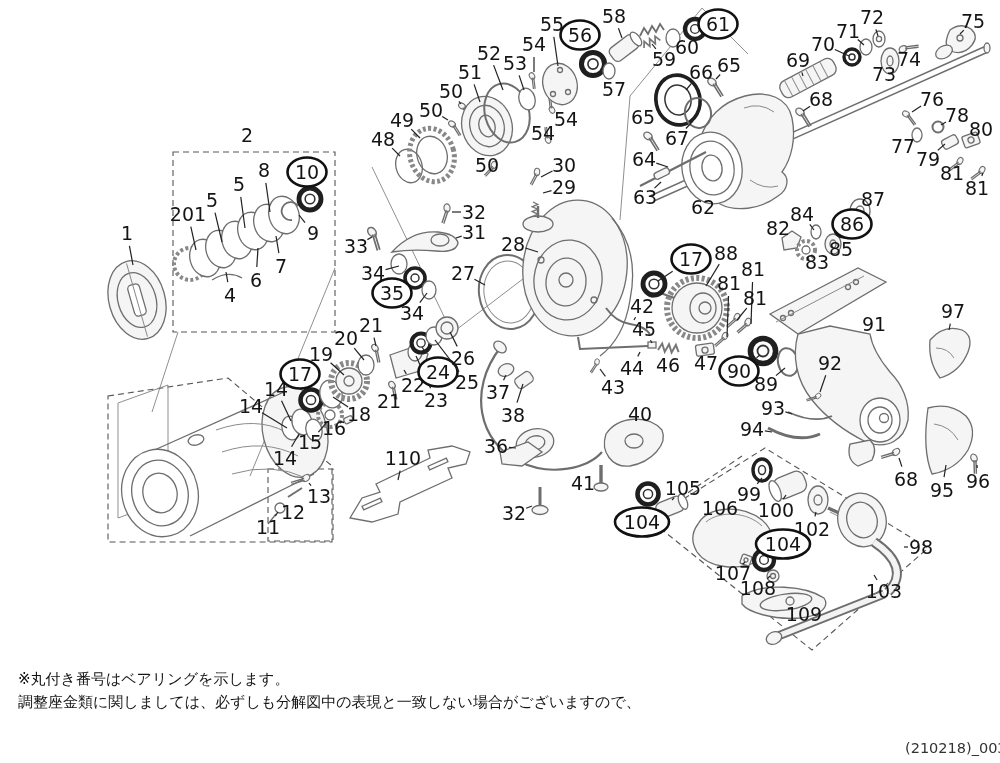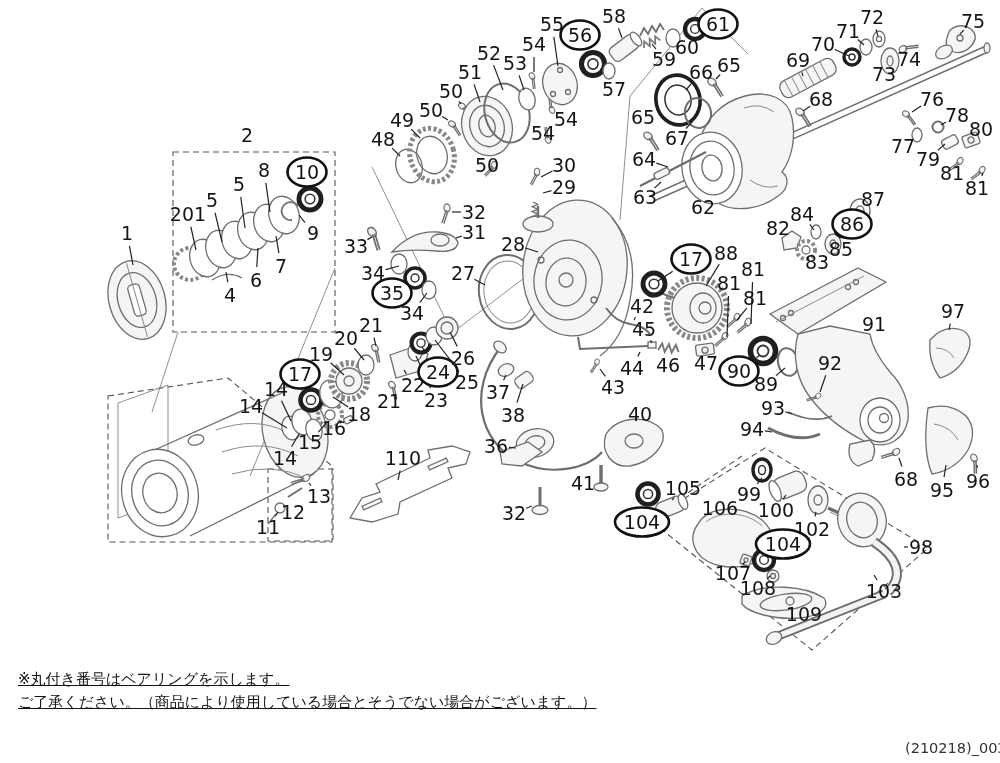--- a/index.html
+++ b/index.html
@@ -14,21 +14,21 @@
   .gear{stroke:#888;fill:none;stroke-dasharray:3 2.4;}
   .dash{stroke:#555;fill:none;stroke-width:1.1;stroke-dasharray:6 4;}
   .grp {stroke:#8f8f8f;fill:none;stroke-width:1;}
   .bear{stroke:#1f1f1f;fill:#fff;stroke-width:4.6;}
   .beari{stroke:#333;fill:none;stroke-width:1.5;}
   .lead{stroke:#222;stroke-width:1.2;fill:none;}
   .lbl {font-family:"DejaVu Sans","Liberation Sans",sans-serif;font-size:19px;fill:#141414;
         text-anchor:middle;}
   .cir {stroke:#111;stroke-width:2.6;fill:#fff;}
   .notes{position:absolute;left:18px;top:668px;color:#141414;font-size:15px;line-height:23px;}
-  .notes div{white-space:nowrap;text-decoration:underline;}
+  .notes div{white-space:nowrap;}
   .doc-code{position:absolute;left:905px;top:740px;color:#333;font-size:14.5px;}
 </style>
 </head>
 <body>
 
 <div class="canvas">
 
 <svg viewBox="0 0 1000 763" width="1000" height="763">
   <defs>
     <g id="g-bear">
@@ -870,18 +870,18 @@
         </g>
         <g>
           <line x1="526.1160607300368" y1="508.28819860498567" x2="532" y2="506" class="lead"></line>
           <text x="514" y="519.5" class="lbl">32</text>
         </g>
       </g>
 </svg>
 
 <div class="notes">
   <div>※丸付き番号はベアリングを示します。</div>
-  <div>ご了承ください。（商品により使用している場合とそうでない場合がございます。）</div>
+  <div>調整座金類に関しましては、必ずしも分解図中の表現と一致しない場合がございますので、</div>
 </div>
 
 <div class="doc-code">(210218)_003</div>
 
 </div>
 
 </body></html>

